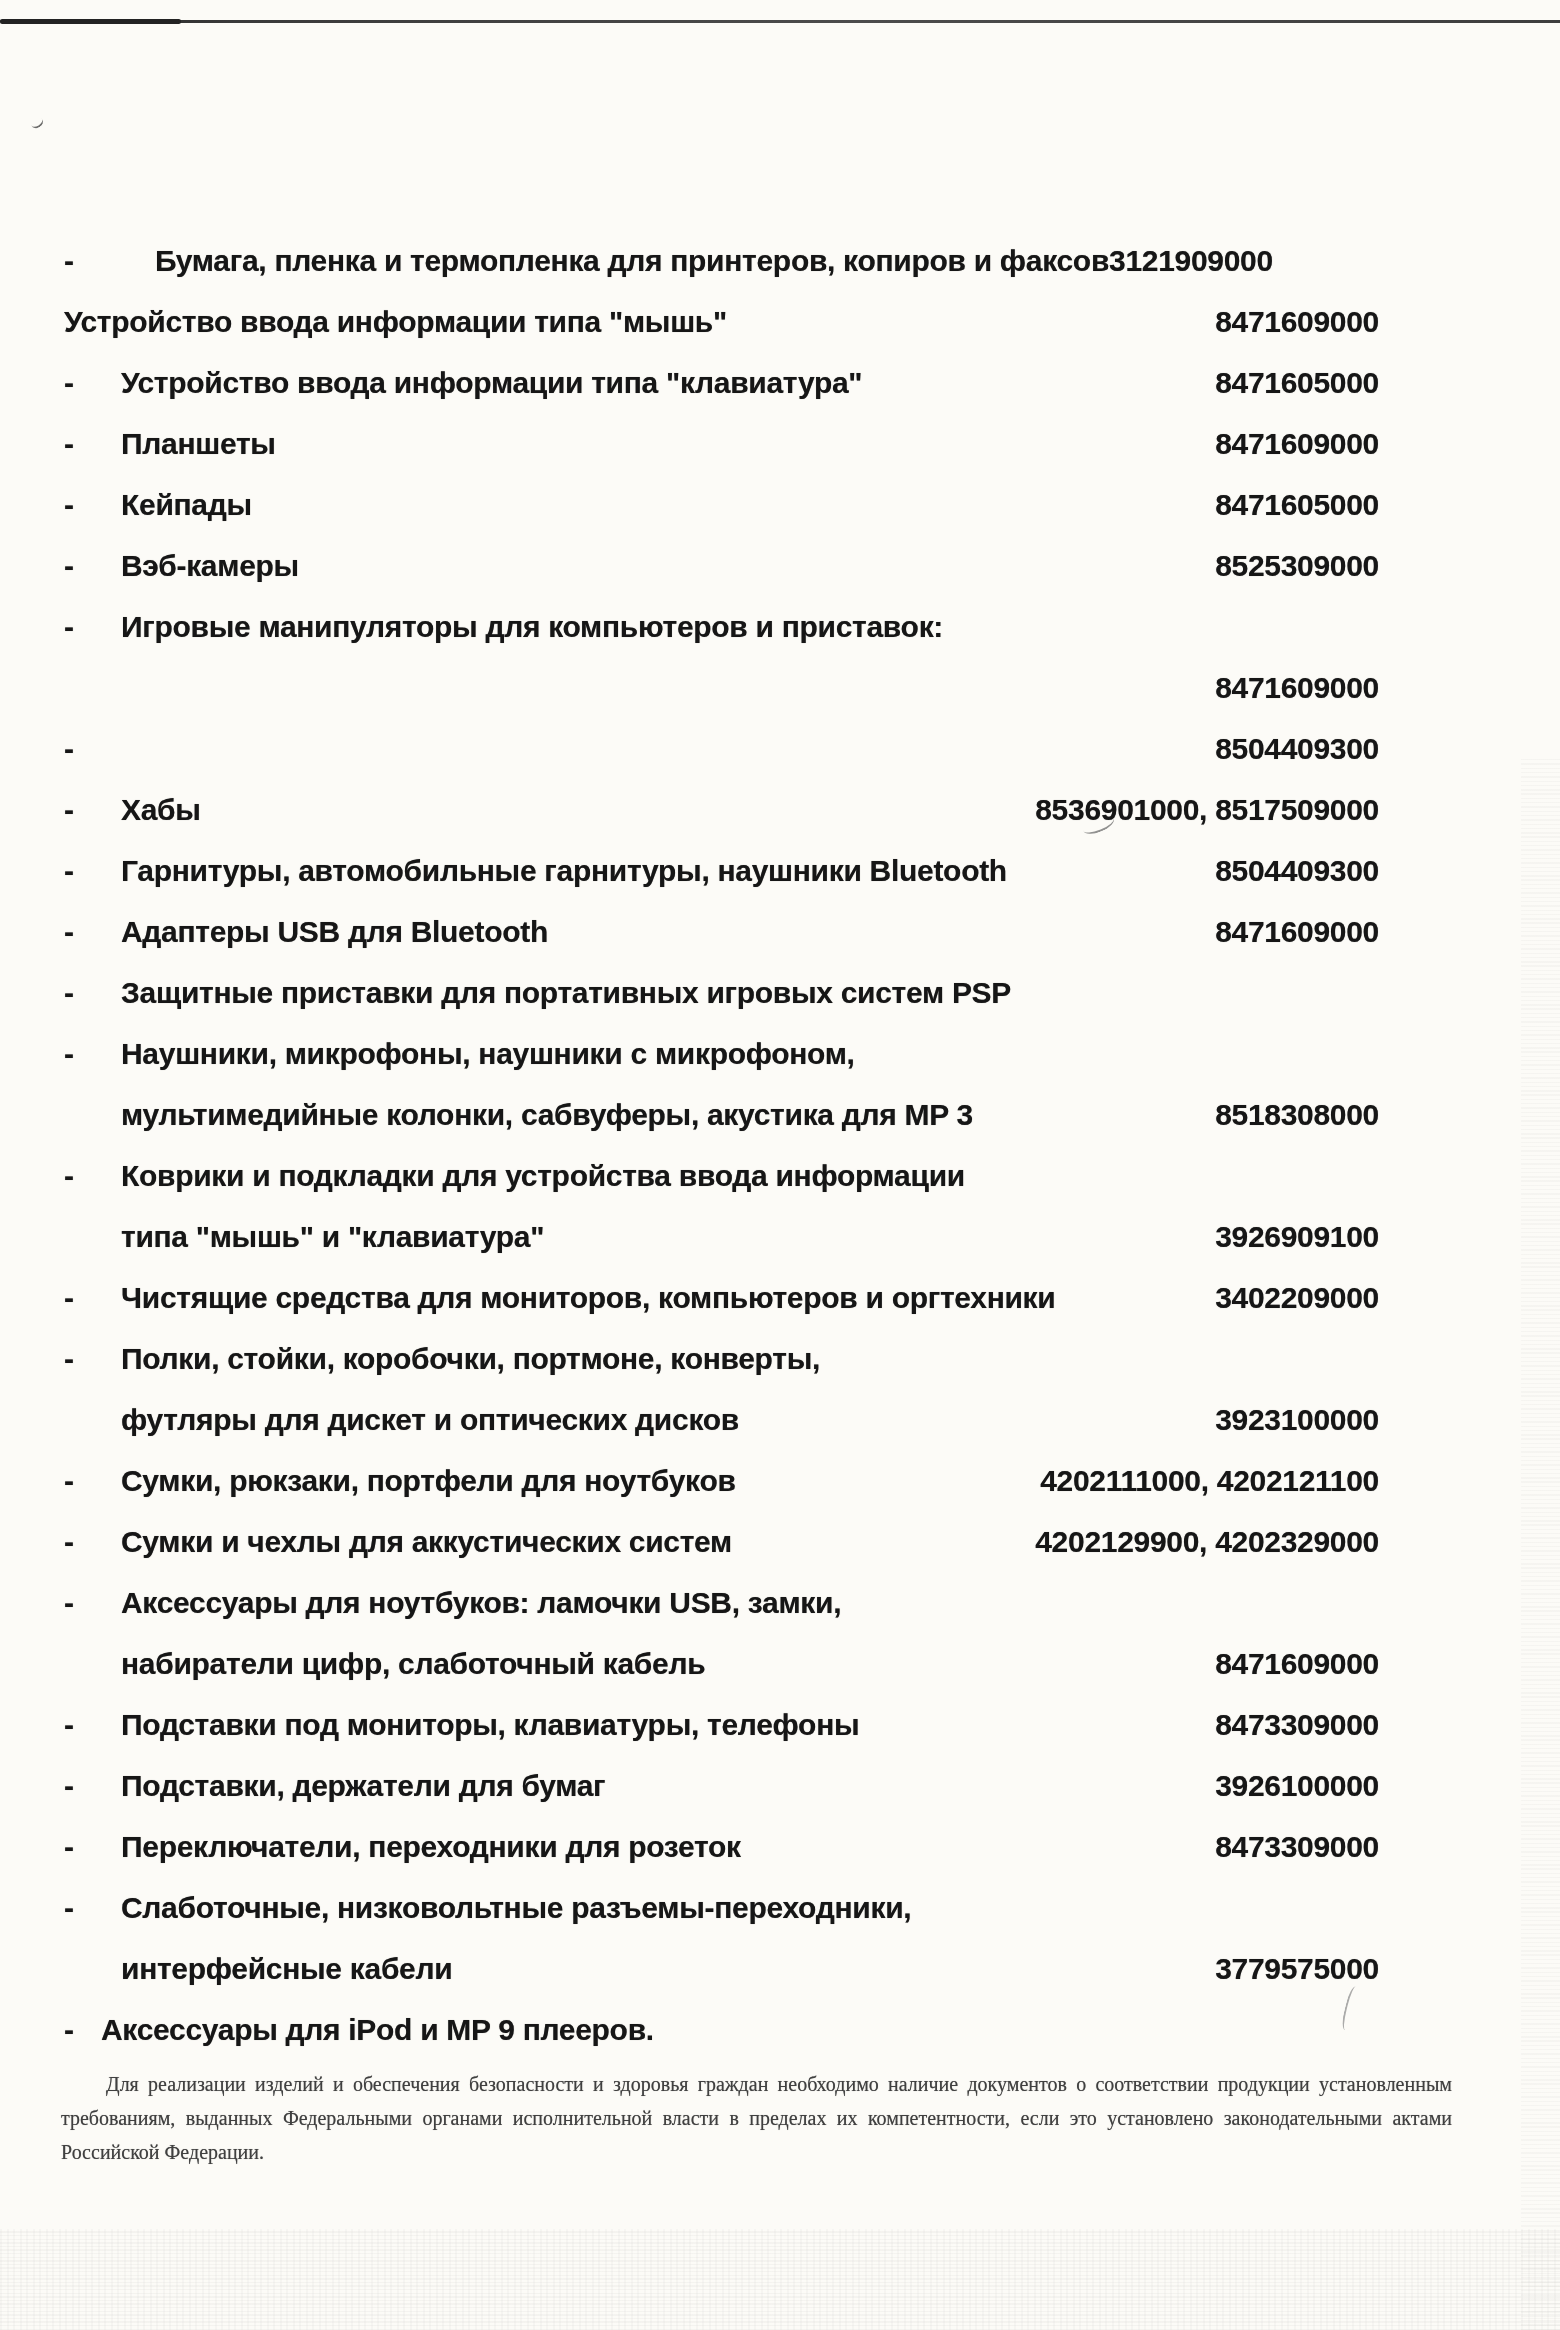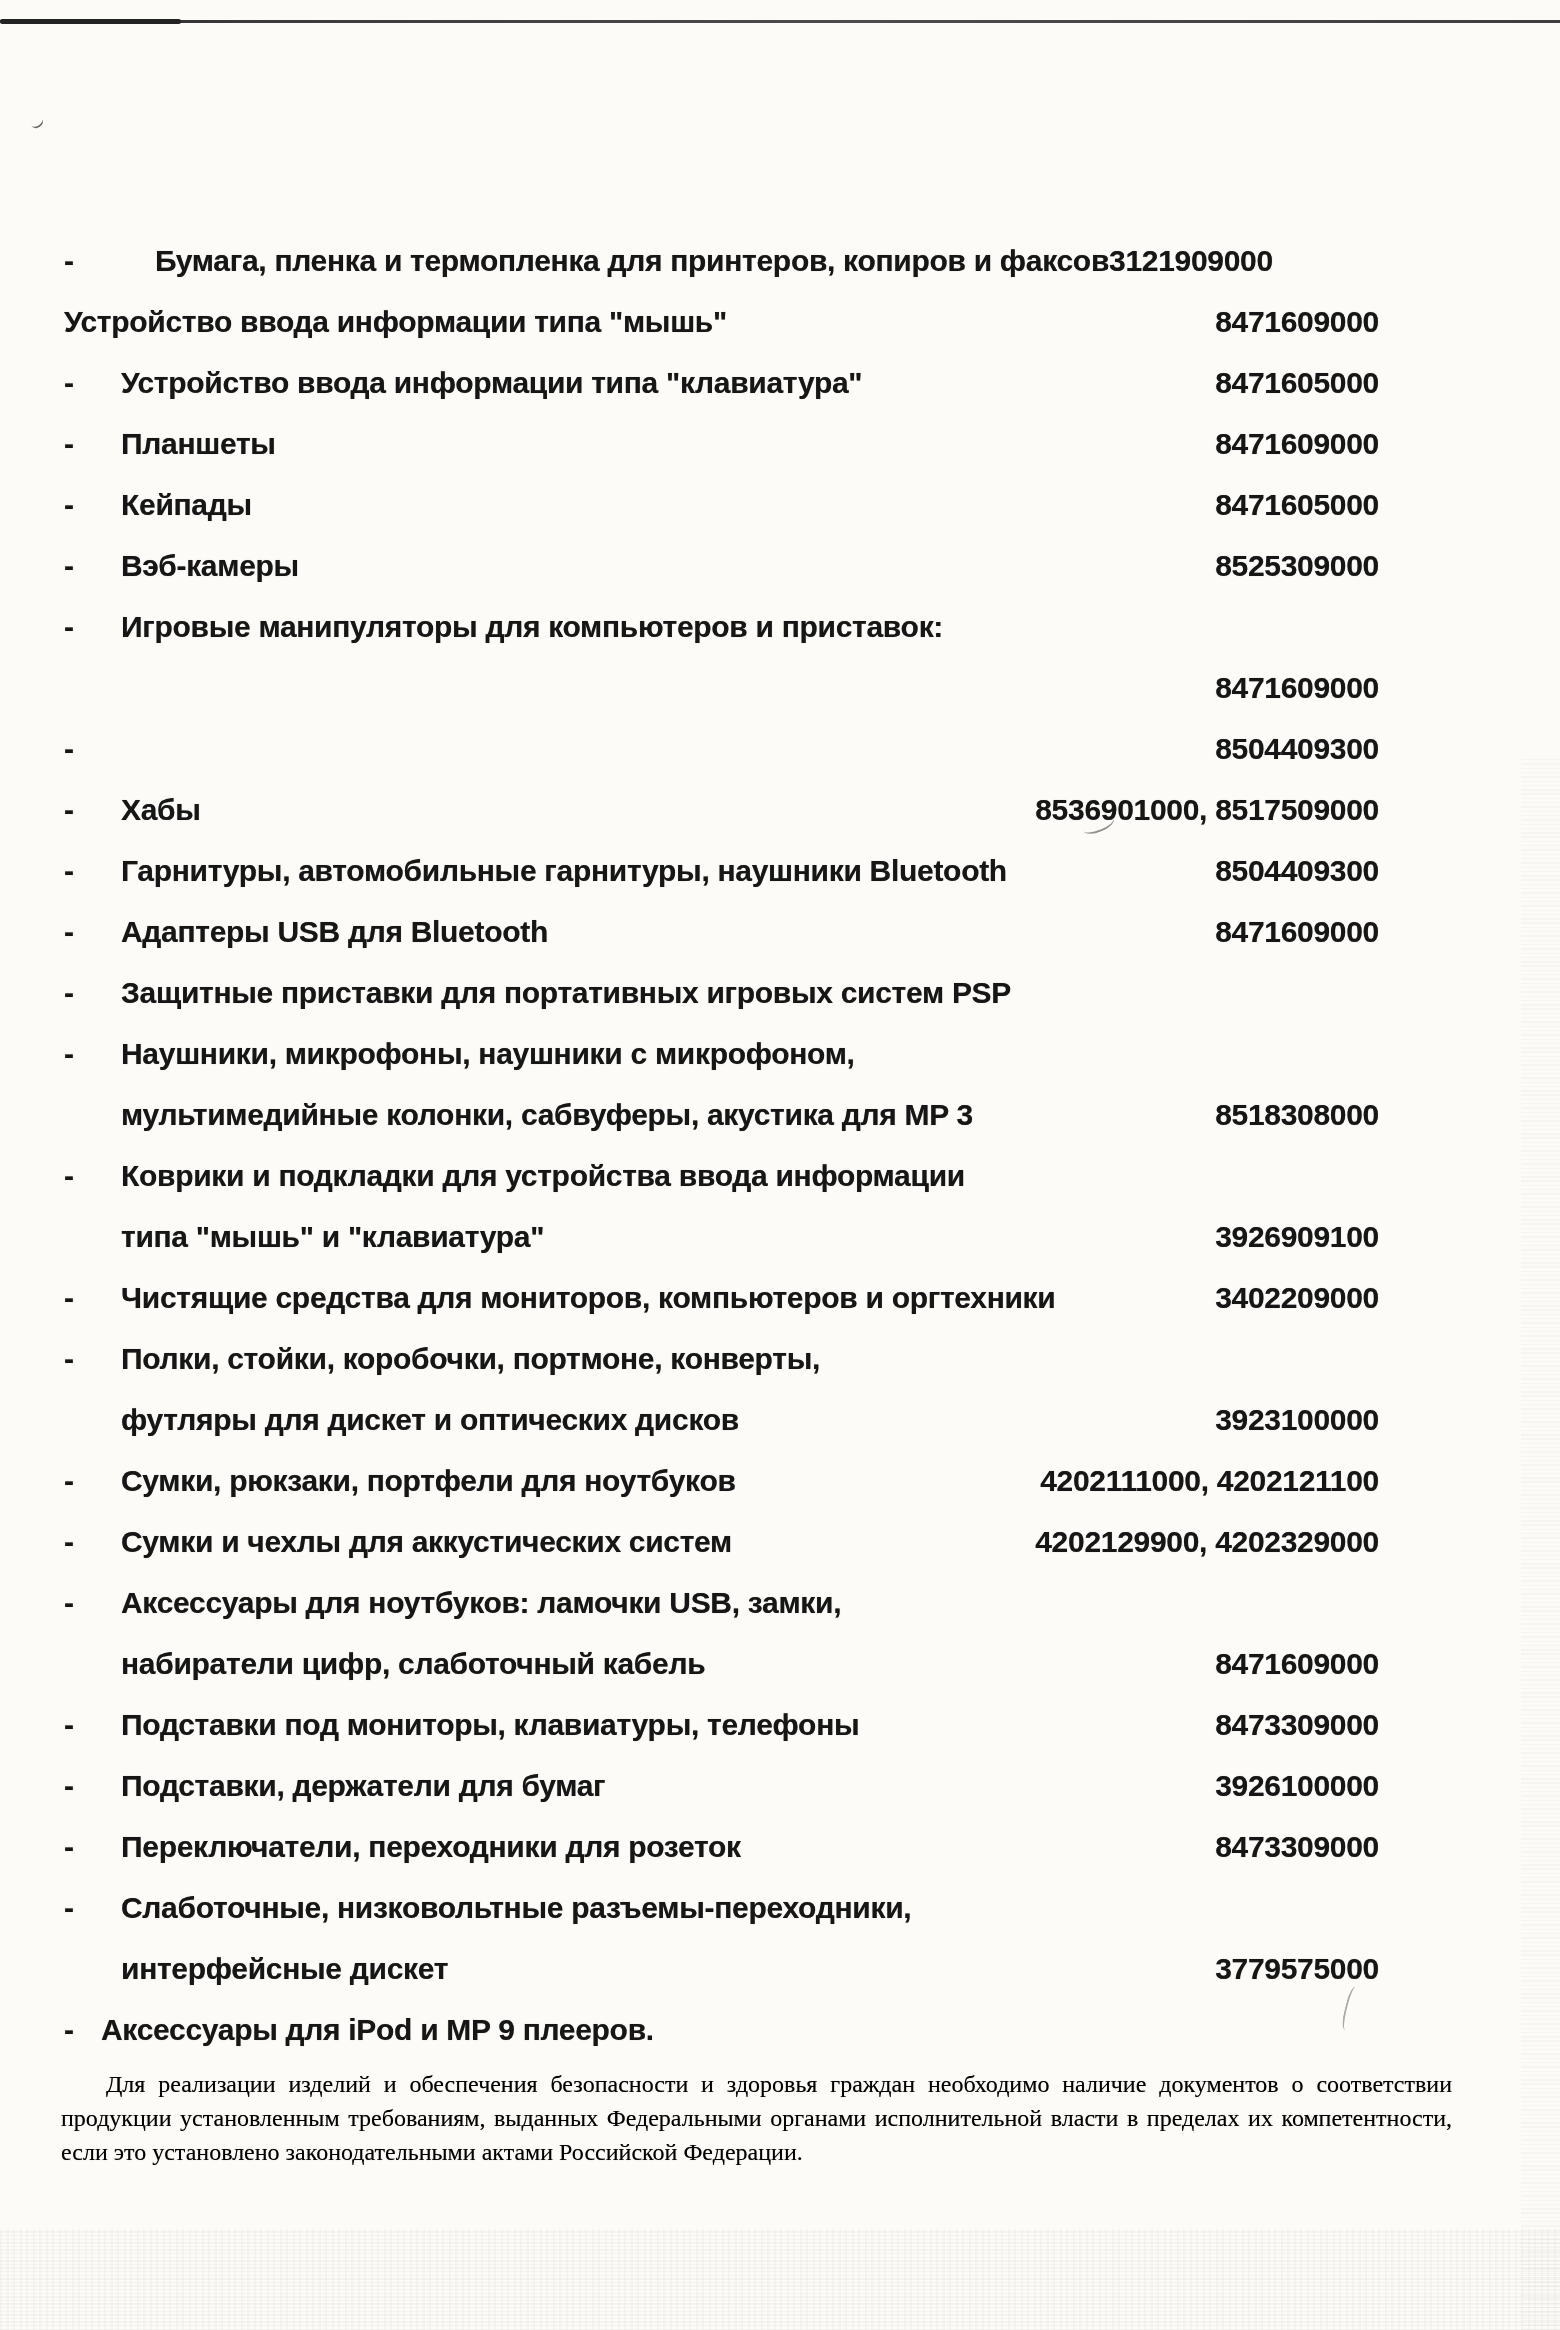--- a/index.html
+++ b/index.html
@@ -43,23 +43,23 @@
   .indent-flush{padding-left:64px;}
   .indent-item{padding-left:121px;}
   .indent-wide{padding-left:155px;}
   .indent-tight{padding-left:101px;}
   .code{margin-left:auto;text-align:right;}
   .row.inline .code{margin-left:0;}
   
   .paragraph{
     position:absolute;top:2067px;left:61px;width:1391px;
     font-family:"Liberation Serif", serif;
-    font-size:24px;line-height:34px;
+    font-size:20px;line-height:34px;
     text-align:justify;text-indent:45px;
-    color:#000000;
+    color:#404040;
     text-shadow:0 0 0.7px rgba(25,25,25,.5);
     margin:0;
   }
   
   .noise-bottom{
     position:absolute;left:0;right:0;bottom:0;height:101px;opacity:.55;
     background:
       repeating-linear-gradient(0deg, rgba(80,80,80,.08) 0 1.4px, transparent 1.4px 3.6px),
       repeating-linear-gradient(90deg, rgba(70,70,70,.06) 0 2.2px, transparent 2.2px 6.5px);
   }
@@ -210,21 +210,21 @@
       <div class="row indent-item">
         <span class="dash">-</span>
         <span class="txt">Переключатели, переходники для розеток</span>
         <span class="code">8473309000</span>
       </div>
       <div class="row indent-item">
         <span class="dash">-</span>
         <span class="txt">Слаботочные, низковольтные разъемы-переходники,</span>
       </div>
       <div class="row indent-item">
-        <span class="txt">интерфейсные дискет</span>
+        <span class="txt">интерфейсные кабели</span>
         <span class="code">3779575000</span>
       </div>
       <div class="row indent-tight">
         <span class="dash">-</span>
         <span class="txt">Аксессуары для iPod  и MP 9 плееров.</span>
       </div>
     </div>
 
   <p class="paragraph">Для реализации изделий и обеспечения безопасности и здоровья граждан необходимо наличие документов о соответствии продукции установленным требованиям, выданных Федеральными органами исполнительной власти в пределах их компетентности, если это установлено законодательными актами Российской Федерации.</p>
 

